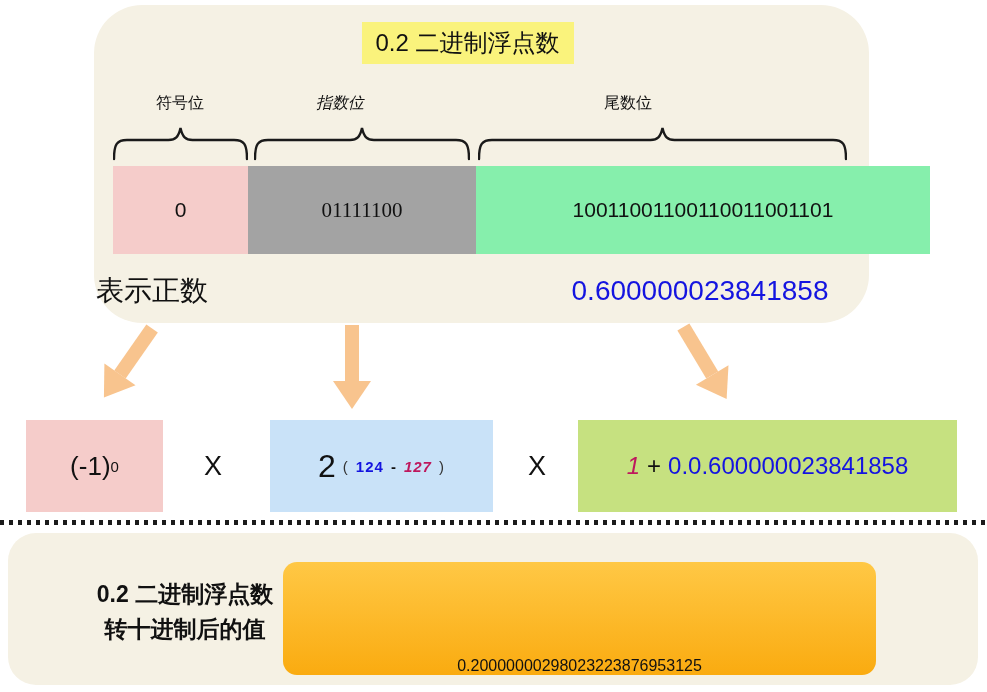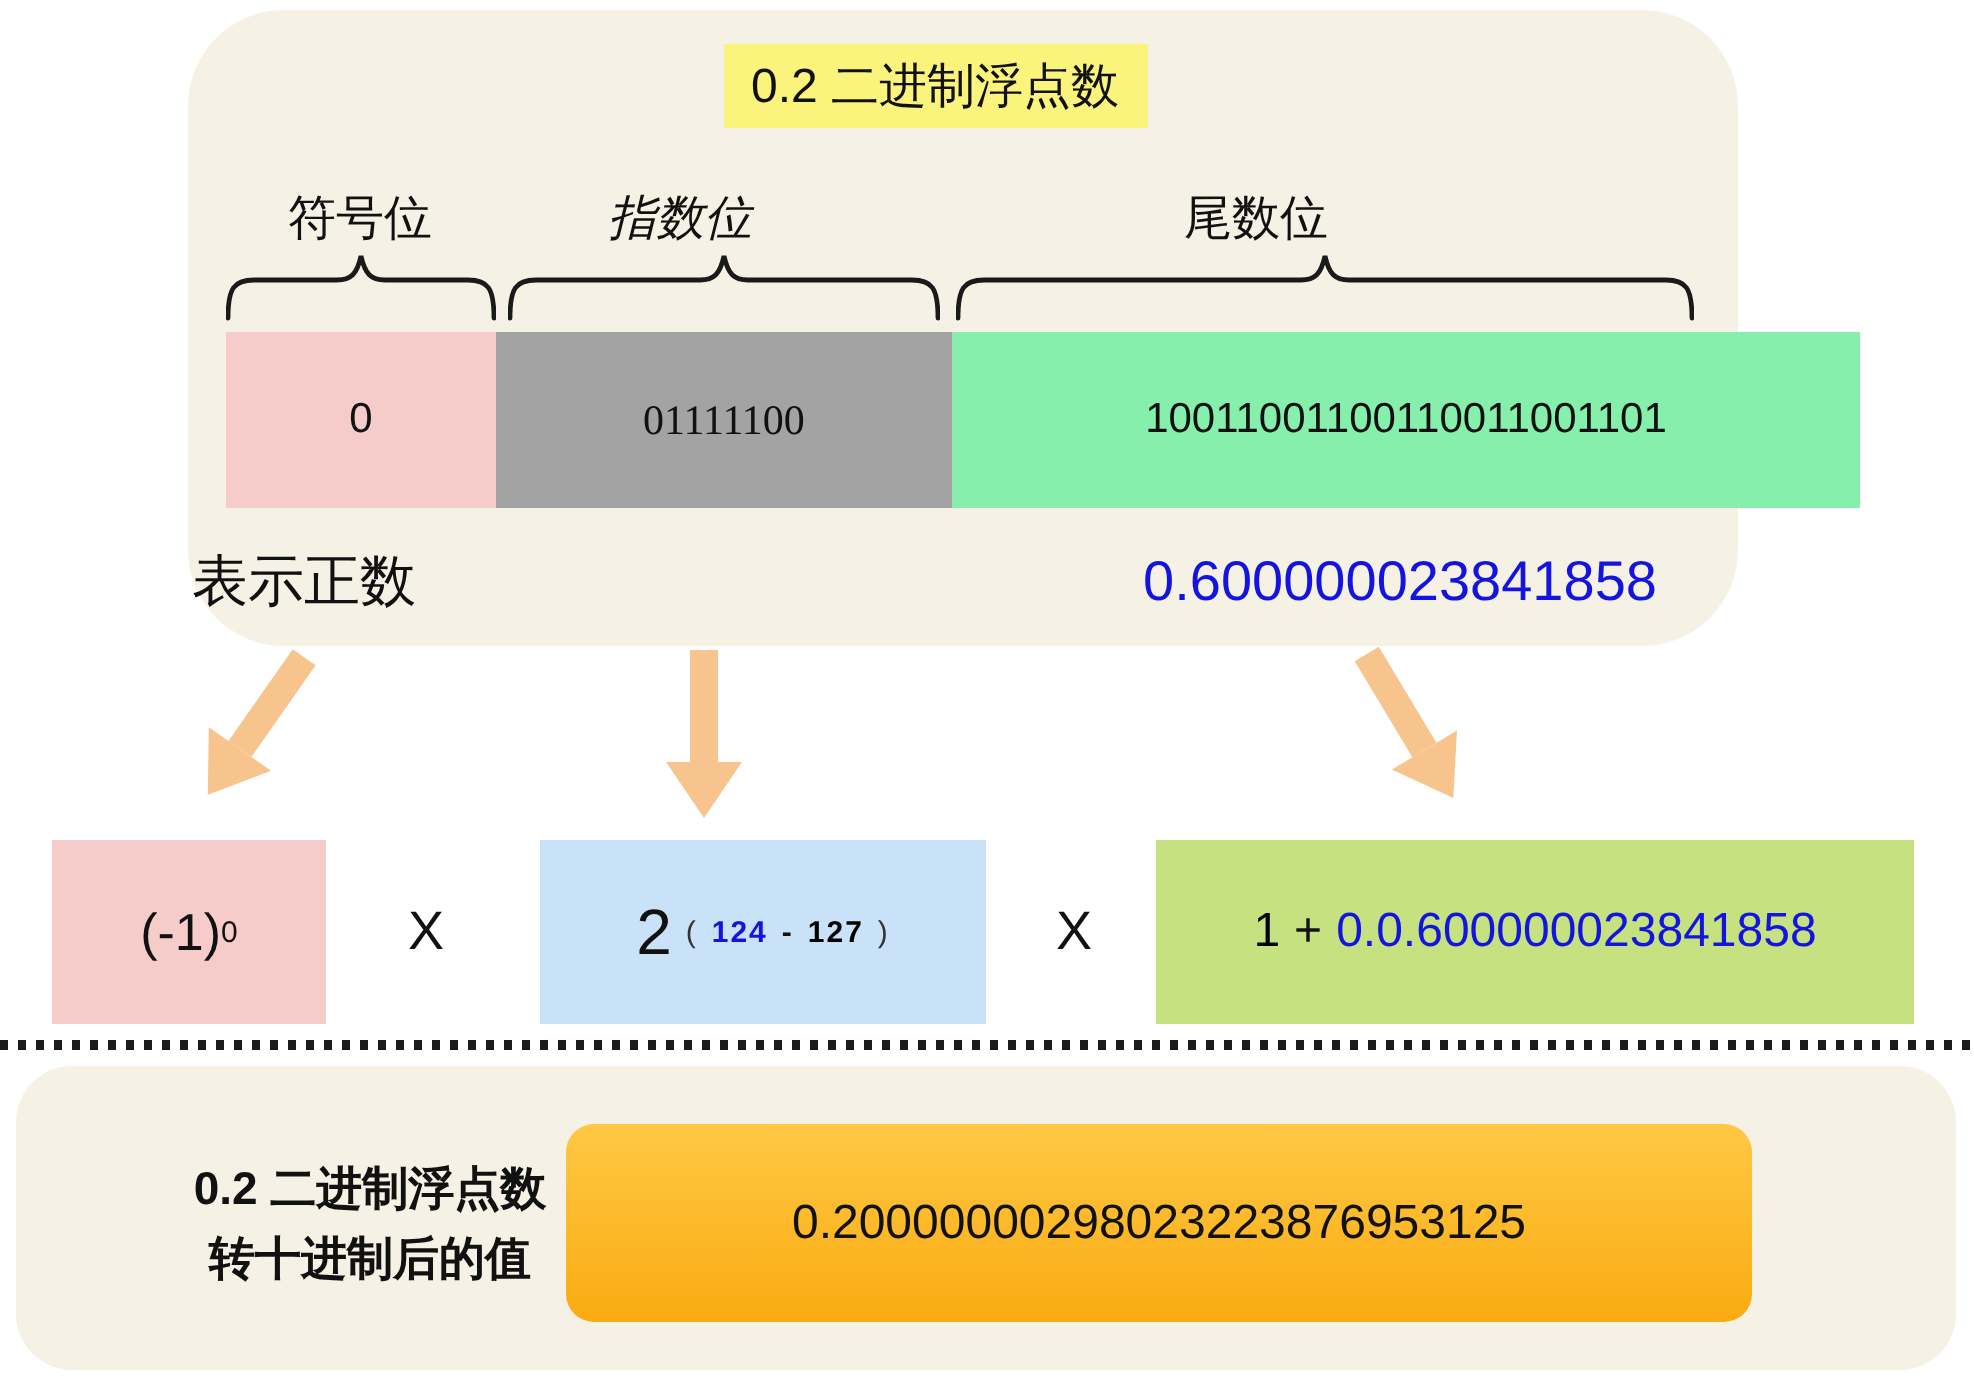--- a/index.html
+++ b/index.html
@@ -7,30 +7,30 @@
     position:relative;width:987px;height:692px;background:#ffffff;overflow:hidden;
     font-family:"Liberation Sans","DejaVu Sans",sans-serif;color:#111;
   }
   
   .panel{position:absolute;background:#f5f1e4;border-radius:48px;}
   #top-panel{left:94px;top:5px;width:775px;height:318px;}
   #title{
     position:absolute;left:calc(50% - 14px);top:17px;transform:translateX(-50%);
     background:#faf37c;padding:5px 14px;font-size:24px;white-space:nowrap;
   }
-  .field-label{position:absolute;top:88px;transform:translateX(-50%);font-size:24px;white-space:nowrap;}
+  .field-label{position:absolute;top:88px;transform:translateX(-50%);font-size:16px;white-space:nowrap;}
   .brace{position:absolute;top:121px;}
   .bits-row{position:absolute;left:19px;top:161px;height:88px;display:flex;}
   .bit-box{display:flex;align-items:center;justify-content:center;font-size:21px;}
   #sign-box{width:135px;background:#f5ccca;}
   #exp-box{width:228px;background:#a3a3a3;font-family:Liberation Serif, serif;}
   #man-box{width:454px;background:#86efac;}
   .note{position:absolute;top:266px;transform:translateX(-50%);text-align:center;font-size:28px;line-height:1.4;white-space:nowrap;}
   .blue{color:#1414e0;}
-  .red{color:#000000;}
+  .red{color:#be185d;font-style:italic;}
   
   .arrow{position:absolute;width:38px;height:84px;}
   .arrow .shaft{width:14px;height:56px;background:#f8c48e;margin:0 auto;}
   .arrow .head{width:0;height:0;border-left:19px solid transparent;border-right:19px solid transparent;border-top:28px solid #f8c48e;margin:0 auto;}
   #arrow-left{left:109px;top:321px;transform:rotate(35deg);}
   #arrow-mid{left:333px;top:325px;}
   #arrow-right{left:686px;top:321px;transform:rotate(-31deg);}
   
   .term{position:absolute;top:420px;height:92px;display:flex;align-items:center;justify-content:center;white-space:nowrap;}
   #term-sign{left:26px;width:137px;background:#f5ccca;font-size:26px;}
@@ -48,24 +48,24 @@
     position:absolute;left:0;top:520px;width:987px;height:5px;
     background:repeating-linear-gradient(to right,#1b1b1b 0 4px,transparent 4px 9px);
   }
   
   #bottom-panel{left:8px;top:533px;width:970px;height:152px;border-radius:28px;}
   #result-caption{
     position:absolute;left:177px;top:44px;transform:translateX(-50%);
     text-align:center;font-size:23px;font-weight:bold;line-height:1.5;white-space:nowrap;
   }
   #result-box{
-    position:absolute;left:275px;top:29px;width:593px;height:99px;border-radius:14px;
+    position:absolute;left:275px;top:29px;width:593px;height:113px;border-radius:14px;
     background:linear-gradient(180deg,#ffc845,#faab10);
-    display:flex;align-items:center;justify-content:center;
-    font-size:24px;font-weight:500;
+    display:flex;align-items:flex-end;justify-content:center;
+    font-size:16px;font-weight:500;
   }
   .sp{display:inline-block;width:7px;}
 </style>
 </head>
 <body>
 
 <div id="stage">
 
   <div id="top-panel" class="panel">
 

